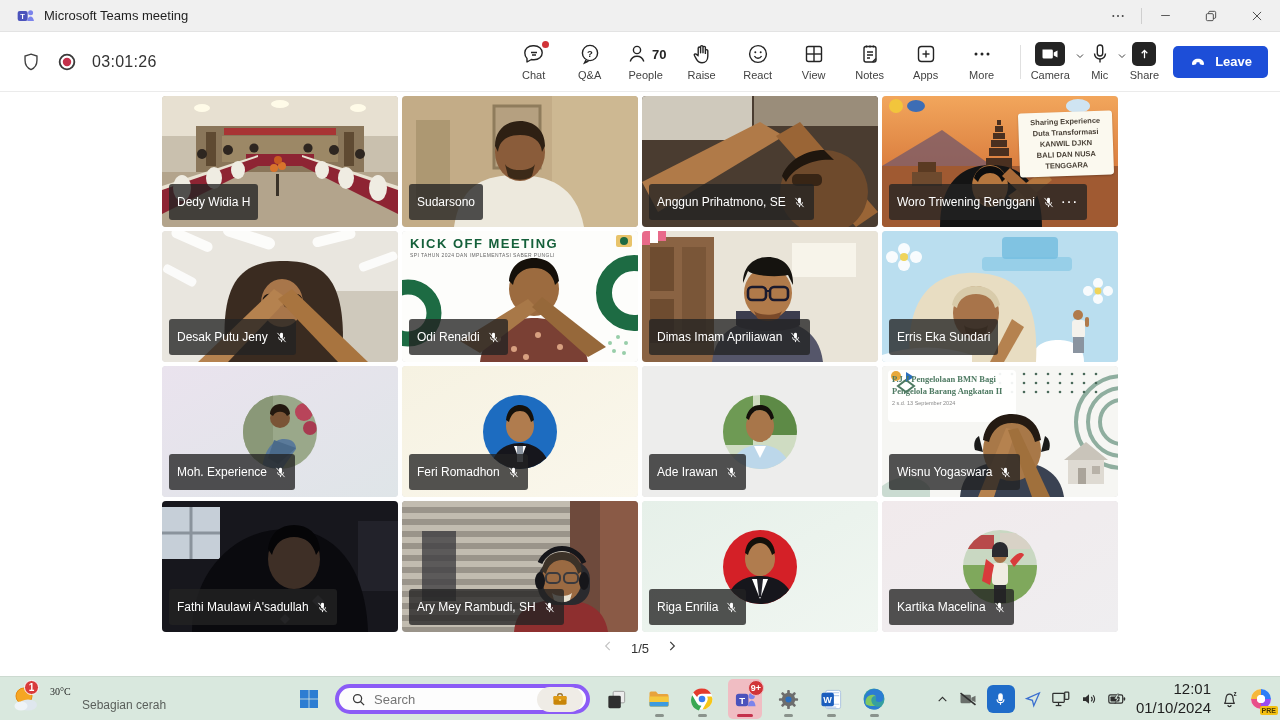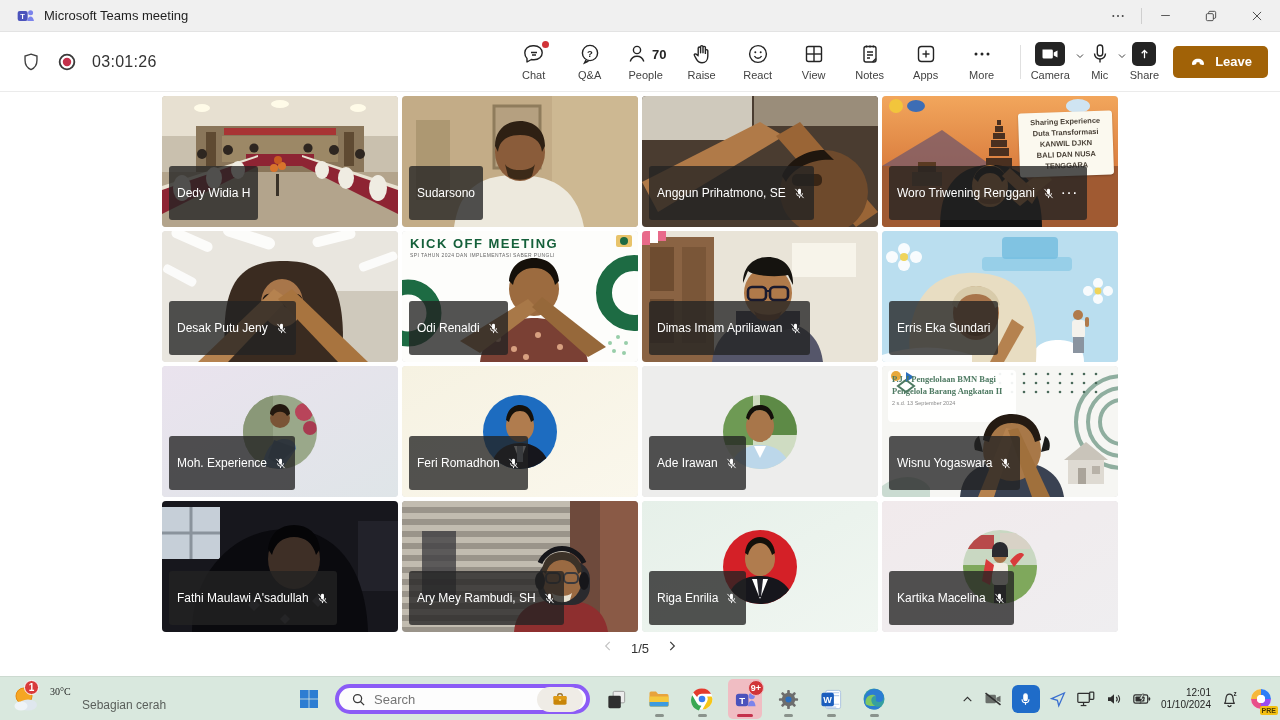--- a/index.html
+++ b/index.html
@@ -25,30 +25,30 @@
   .tb-btn .ico { position:relative; height:24px; display:flex; align-items:center; justify-content:center; gap:3px; }
   .tb-btn .lbl { font-size:11px; color:#424242; }
   .badge-dot { position:absolute; top:-1px; right:-3px; width:7px; height:7px; border-radius:50%; background:#d13438; }
   .count { font-size:13px; font-weight:bold; color:#242424; }
   .tb-divider { width:1px; height:34px; background:#e0e0e0; margin:0 10px; }
   .dev-group { display:flex; align-items:flex-start; }
   .dev-btn { display:flex; flex-direction:column; align-items:center; gap:3px; cursor:pointer; }
   .chip { width:30px; height:24px; background:#242424; border-radius:5px; display:flex; align-items:center; justify-content:center; }
   .chev { color:#424242; margin:6px 2px 0 4px; cursor:pointer; }
   .dev-lbl { font-size:11px; color:#424242; }
-  .leave-btn { margin-left:14px; height:32px; background:#a16207; color:#fff; border:none; border-radius:5px;
+  .leave-btn { margin-left:14px; height:32px; background:#1d4ed8; color:#fff; border:none; border-radius:5px;
     display:flex; align-items:center; gap:8px; padding:0 16px; font-size:13px; font-weight:bold; cursor:pointer; }
 
   
   .grid { position:absolute; top:96px; left:162px; display:grid;
     grid-template-columns:repeat(4,236px); grid-auto-rows:131px; gap:4px; }
   .tile { position:relative; border-radius:4px; overflow:hidden; background:#ddd; cursor:pointer; }
   .tile svg.scene { position:absolute; inset:0; width:100%; height:100%; }
   .name-tag { position:absolute; left:7px; bottom:7px; display:flex; align-items:center; gap:7px;
-    background:rgba(35,35,35,.78); color:#fff; font-size:12px; padding:20px 8px; border-radius:3px; max-width:210px; white-space:nowrap; }
+    background:rgba(35,35,35,.78); color:#fff; font-size:12px; padding:11px 8px; border-radius:3px; max-width:210px; white-space:nowrap; }
   .name-tag .mic-off { display:flex; }
   .name-tag .dots { letter-spacing:2px; font-weight:bold; font-size:11px; }
 
   
   .odi-banner { position:absolute; top:5px; left:8px; color:#15603a; }
   .odi-banner .t1 { font-size:13px; font-weight:bold; letter-spacing:1.5px; }
   .odi-banner .t2 { font-size:5px; color:#666; letter-spacing:.4px; margin-top:1px; }
   .woro-card { position:absolute; top:16px; right:5px; width:94px; background:#fbf9ef; border-radius:3px;
     padding:5px 3px; transform:rotate(-2deg); text-align:center; box-shadow:0 1px 2px rgba(0,0,0,.25); }
   .woro-card div { font-size:7.5px; font-weight:bold; color:#4a4238; line-height:1.45; }
@@ -77,21 +77,21 @@
   .app.active .underline { width:16px; background:#c4314b; }
   .app-badge { position:absolute; top:1px; right:-2px; min-width:16px; height:16px; border-radius:9px; background:#d13438;
     color:#fff; font-size:9px; font-weight:bold; display:flex; align-items:center; justify-content:center; border:1px solid #f0bdc3; }
   .search-pill { width:255px; height:30px; background:#fdfdfd; border:4px solid #8b5cf6; border-radius:16px;
     display:flex; align-items:center; padding:0 3px 0 12px; gap:8px; cursor:text; }
   .search-pill input { border:none; outline:none; background:transparent; font-size:13px; color:#444; width:150px; font-family:"Liberation Sans",sans-serif; }
   .search-right { margin-left:auto; width:46px; height:25px; border-radius:13px; background:#efece6; display:flex; align-items:center; justify-content:center; }
   .tray { position:absolute; right:6px; top:0; height:44px; display:flex; align-items:center; gap:9px; }
   .tray-ic { display:flex; align-items:center; justify-content:center; color:#2f2f2f; cursor:pointer; }
   .mic-chip { width:28px; height:28px; background:#1f6cc9; border-radius:6px; display:flex; align-items:center; justify-content:center; }
-  .clock { text-align:right; font-size:10px; color:#1f1f1f; line-height:1.25; cursor:pointer; }
+  .clock { text-align:right; font-size:15px; color:#1f1f1f; line-height:1.25; cursor:pointer; }
   .copilot { position:relative; width:26px; height:26px; cursor:pointer; }
   .pre-badge { position:absolute; right:-4px; bottom:-3px; background:#f3c012; color:#4a3a00; font-size:7px; font-weight:bold;
     padding:1px 2px; border-radius:2px; }
 </style>
 </head>
 <body>
 
 <div class="screen">
 
   <div class="titlebar">

